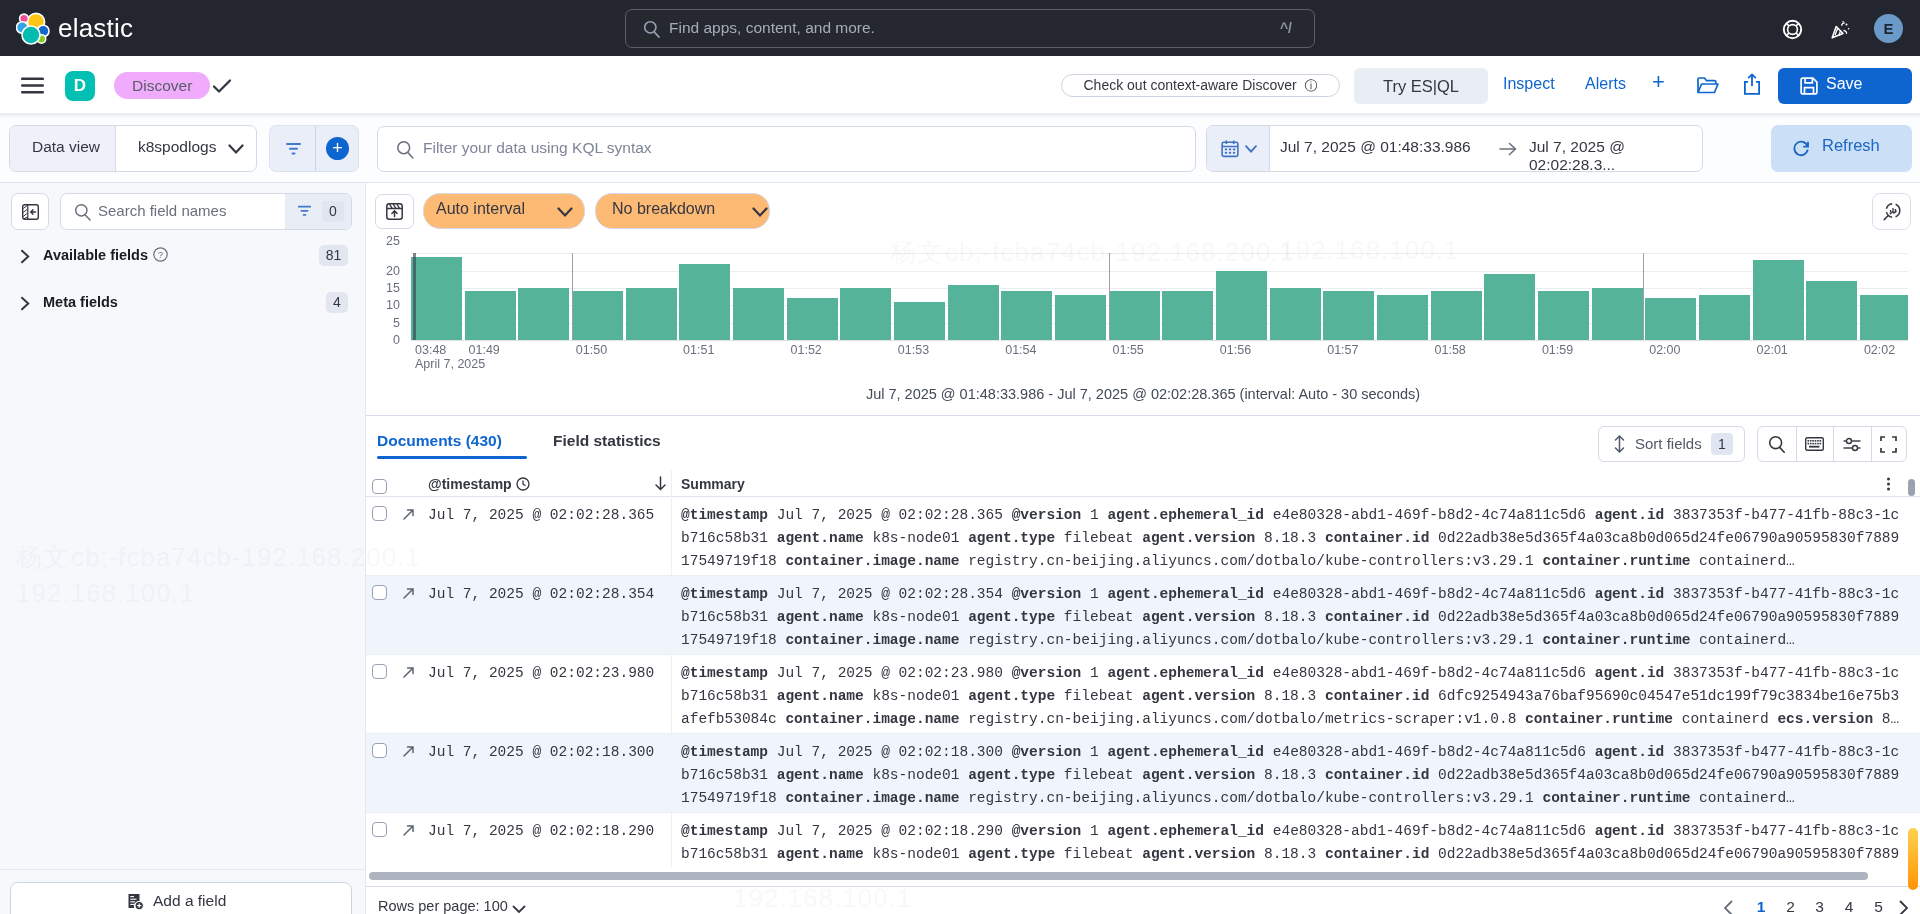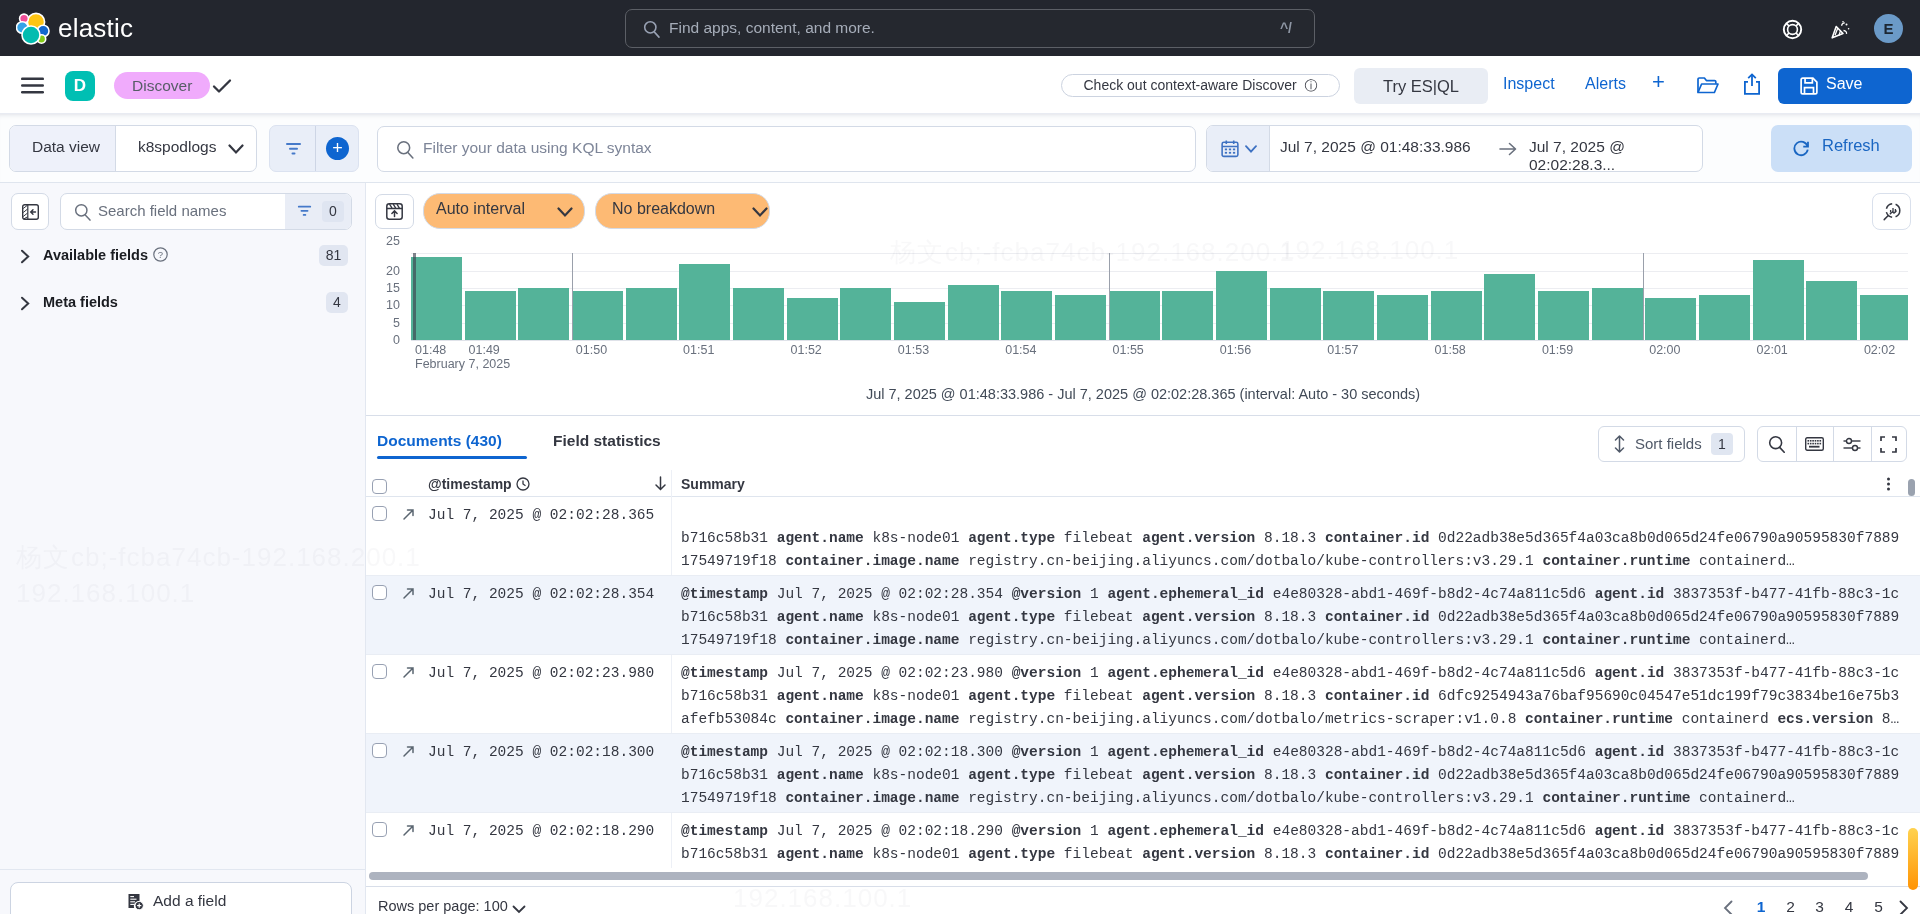--- a/index.html
+++ b/index.html
@@ -305,36 +305,36 @@
     <div class="vgl" style="left:205.8px"></div>
     <div class="vgl" style="left:742.5px"></div>
     <div class="vgl" style="left:1276.8px"></div>
     <div class="abs" style="left:46.5px;top:70px;width:3.5px;height:87px;background:rgba(62,68,80,0.65);"></div>
     <div class="yl" style="top:150.0px">0</div>
     <div class="yl" style="top:132.6px">5</div>
     <div class="yl" style="top:115.3px">10</div>
     <div class="yl" style="top:97.9px">15</div>
     <div class="yl" style="top:80.6px">20</div>
     <div class="yl" style="top:51px">25</div>
-    <div class="xl" style="left:49.0px">01:48</div>
+    <div class="xl" style="left:49.0px">03:48</div>
     <div class="xl" style="left:102.5px">01:49</div>
     <div class="xl" style="left:209.8px">01:50</div>
     <div class="xl" style="left:317.1px">01:51</div>
     <div class="xl" style="left:424.5px">01:52</div>
     <div class="xl" style="left:531.8px">01:53</div>
     <div class="xl" style="left:639.2px">01:54</div>
     <div class="xl" style="left:746.5px">01:55</div>
     <div class="xl" style="left:853.8px">01:56</div>
     <div class="xl" style="left:961.2px">01:57</div>
     <div class="xl" style="left:1068.5px">01:58</div>
     <div class="xl" style="left:1175.9px">01:59</div>
     <div class="xl" style="left:1283.2px">02:00</div>
     <div class="xl" style="left:1390.5px">02:01</div>
     <div class="xl" style="left:1497.9px">02:02</div>
-    <div class="xl" style="left:49px;top:174px;">February 7, 2025</div>
+    <div class="xl" style="left:49px;top:174px;">April 7, 2025</div>
     <div class="abs" style="left:0;top:203px;width:1554px;text-align:center;font-size:14.5px;color:#414a57;">Jul 7, 2025 @ 01:48:33.986 - Jul 7, 2025 @ 02:02:28.365 (interval: Auto - 30 seconds)</div>
     <div class="abs" style="left:0;top:232px;width:1554px;height:1px;background:#d8dee9;"></div>
 
     <div class="tab" style="left:11px;color:#0e65d0;">Documents (430)</div>
     <div class="tab" style="left:187px;color:#343741;">Field statistics</div>
     <div class="abs" style="left:11px;top:273px;width:150px;height:3px;background:#0e65d0;border-radius:2px;"></div>
     <div class="abs" style="left:1232px;top:243px;width:147px;height:36px;border:1px solid #d3dae6;border-radius:6px;">
       <svg class="abs" style="left:13px;top:8px" width="15" height="18" viewBox="0 0 15 18">
           <path d="M7.5 1.5 V16.5 M3.5 5 L7.5 1 L11.5 5 M3.5 13 L7.5 17 L11.5 13" fill="none" stroke="#505968" stroke-width="1.5" stroke-linecap="round" stroke-linejoin="round"></path>
         </svg>
@@ -397,20 +397,21 @@
       <div class="abs" style="left:0;top:26px;width:1554px;height:1px;background:#dfe5ee;"></div>
       <div class="abs" style="left:305px;top:0;width:1px;height:398px;background:#edf0f6;"></div>
 
       <div id="rows" class="abs" style="left:0;top:27px;width:1554px;height:371px;">
 <div class="row" style="top:0px;">
   <div class="cbx"></div>
   <svg class="exp" width="13" height="13" viewBox="0 0 13 13">
               <path d="M2 11 L11 2 M5.5 2 H11 V7.5" fill="none" stroke="#5a6570" stroke-width="1.5" stroke-linecap="round"></path>
             </svg>
   <div class="tsl">Jul 7, 2025 @ 02:02:28.365</div>
+  <div class="sline" style="top:10px;"><b>@timestamp</b> Jul 7, 2025 @ 02:02:28.365 <b>@version</b> 1 <b>agent.ephemeral_id</b> e4e80328-abd1-469f-b8d2-4c74a811c5d6 <b>agent.id</b> 3837353f-b477-41fb-88c3-1c</div>
   <div class="sline" style="top:33px;">b716c58b31 <b>agent.name</b> k8s-node01 <b>agent.type</b> filebeat <b>agent.version</b> 8.18.3 <b>container.id</b> 0d22adb38e5d365f4a03ca8b0d065d24fe06790a90595830f7889</div>
   <div class="sline" style="top:56px;">17549719f18 <b>container.image.name</b> registry.cn-beijing.aliyuncs.com/dotbalo/kube-controllers:v3.29.1 <b>container.runtime</b> containerd…</div>
 </div>
 <div class="row stripe" style="top:79px;">
   <div class="cbx"></div>
   <svg class="exp" width="13" height="13" viewBox="0 0 13 13">
               <path d="M2 11 L11 2 M5.5 2 H11 V7.5" fill="none" stroke="#5a6570" stroke-width="1.5" stroke-linecap="round"></path>
             </svg>
   <div class="tsl">Jul 7, 2025 @ 02:02:28.354</div>
   <div class="sline" style="top:10px;"><b>@timestamp</b> Jul 7, 2025 @ 02:02:28.354 <b>@version</b> 1 <b>agent.ephemeral_id</b> e4e80328-abd1-469f-b8d2-4c74a811c5d6 <b>agent.id</b> 3837353f-b477-41fb-88c3-1c</div>

